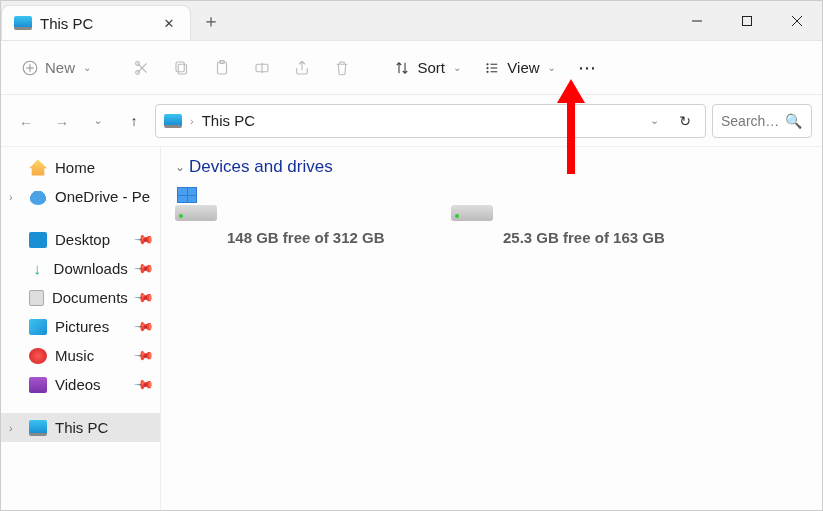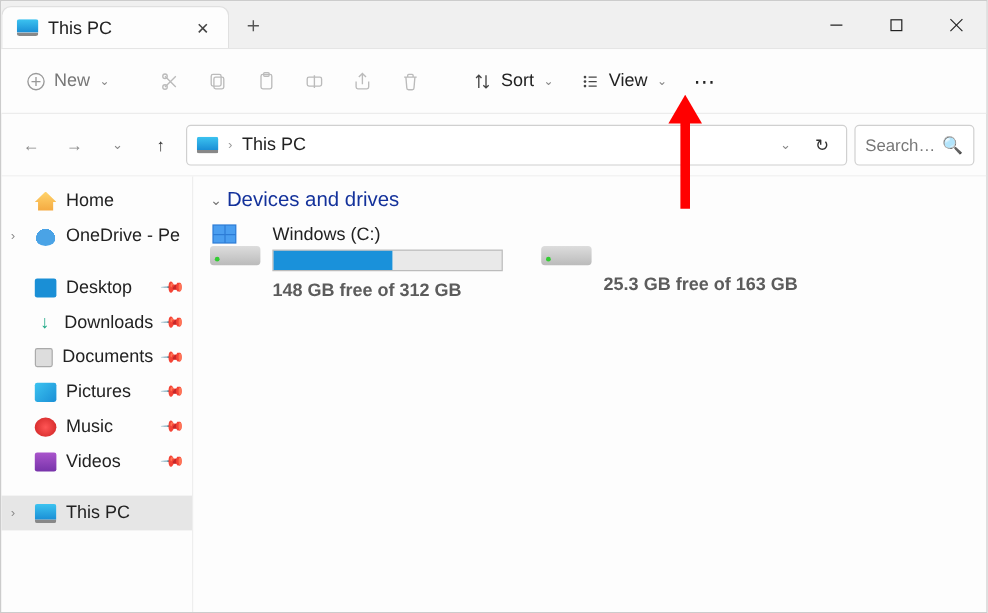--- a/index.html
+++ b/index.html
@@ -259,26 +259,20 @@
           <div class="drive-icon">
             <div class="win">
                 <div></div>
                 <div></div>
                 <div></div>
                 <div></div>
               </div>
             <div class="base"></div>
               <div class="led"></div>
           </div>
-          <div class="drive-info">
-            <div class="drive-name">Windows (C:)</div>
-            <div class="drive-bar">
-                <div class="drive-bar-fill" id="fill0" style="width: 52%;"></div>
-              </div>
-          </div>
         </div>
         <div class="drive-free">148 GB free of 312 GB</div>
       </div>
       <div class="drive">
         <div class="drive-top">
           <div class="drive-icon">
             <div class="base"></div>
               <div class="led"></div>
           </div>
         </div>

